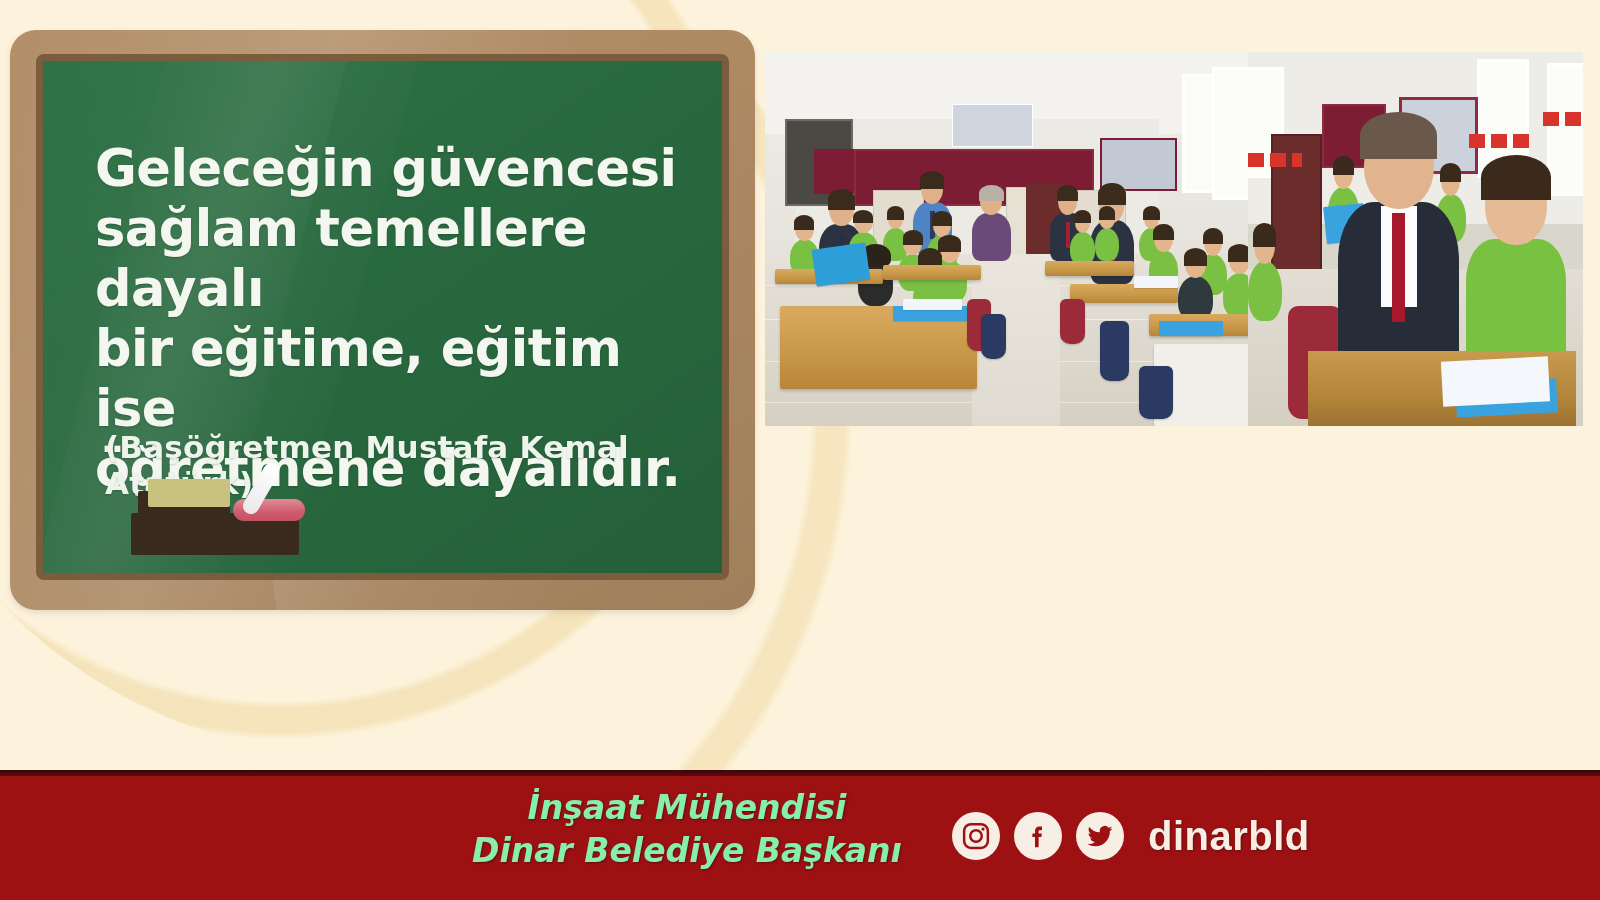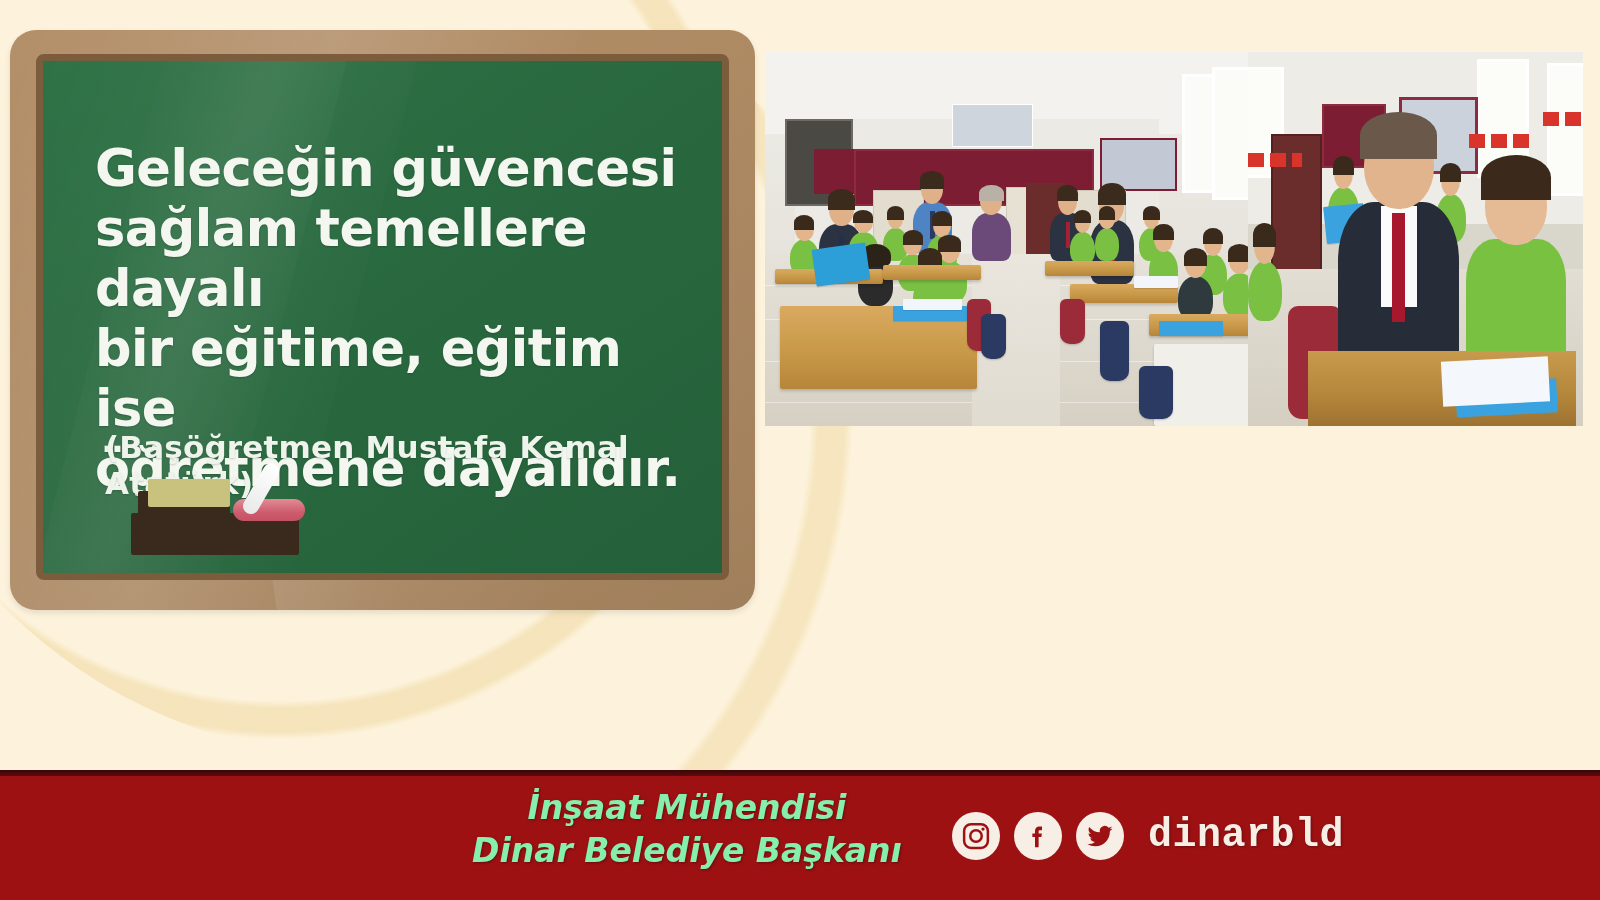--- a/index.html
+++ b/index.html
@@ -185,21 +185,21 @@
     line-height:43px;
     white-space:pre-line;
     text-shadow:1px 1px 3px rgba(0,0,0,.35);
   }
   .socials{position:absolute;left:952px;top:36px;display:flex;align-items:center;gap:14px;}
   .soc{width:48px;height:48px;border-radius:50%;background:#f7efe6;display:flex;align-items:center;justify-content:center;}
   .soc svg{display:block;}
   .handle{
     margin-left:10px;
     color:#f7efe6;
-    font-family:Liberation Mono, monospace;
+    font-family:Liberation Sans, sans-serif;
     font-weight:bold;
     font-size:40px;
     letter-spacing:.5px;
     line-height:48px;
     text-shadow:1px 1px 3px rgba(0,0,0,.3);
   }
 </style>
 </head>
 <body>
 

